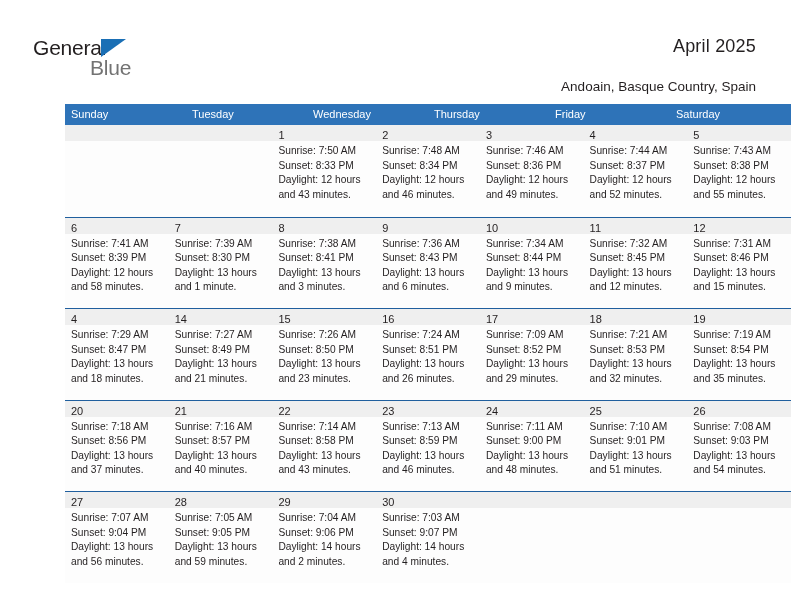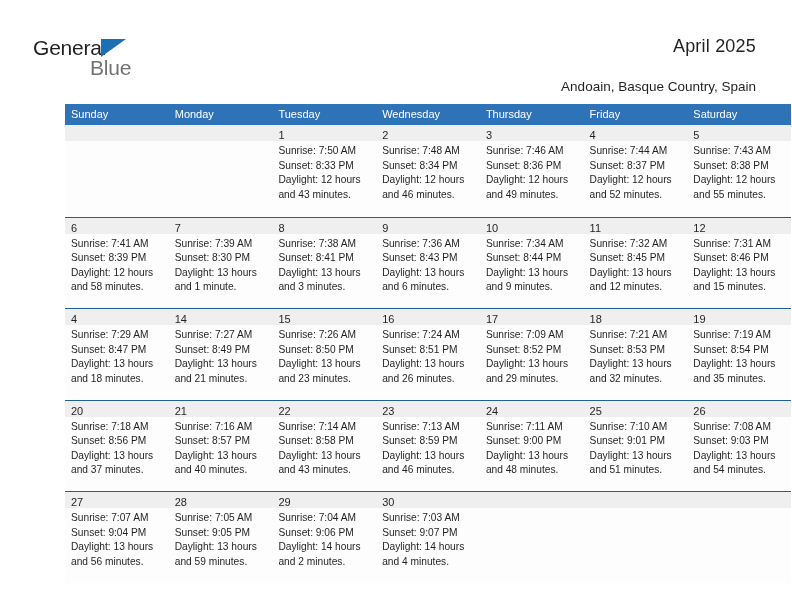--- a/index.html
+++ b/index.html
@@ -157,21 +157,20 @@
     </div>
 
     <div class="title-month">April 2025</div>
     <div class="title-location">Andoain, Basque Country, Spain</div>
 
   </div>
 
   <div class="calendar">
     <div class="cal-head" id="weekday-row">
         <div class="hcell">Sunday</div>
-        <div class="hcell">Monday</div>
         <div class="hcell">Tuesday</div>
         <div class="hcell">Wednesday</div>
         <div class="hcell">Thursday</div>
         <div class="hcell">Friday</div>
         <div class="hcell">Saturday</div>
       </div>
     <div id="weeks-container">
         <div class="week first">
           <div class="cell">
             <div class="daynum-band"><span class="daynum"></span></div>

